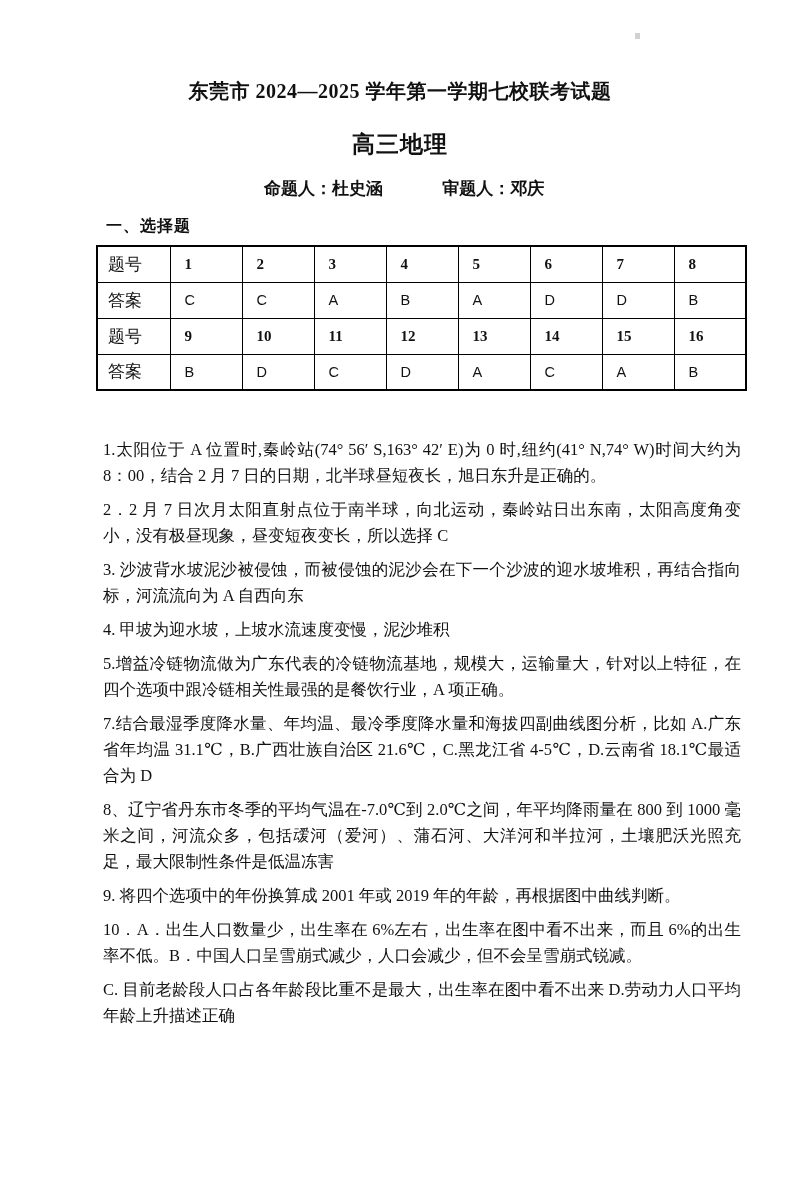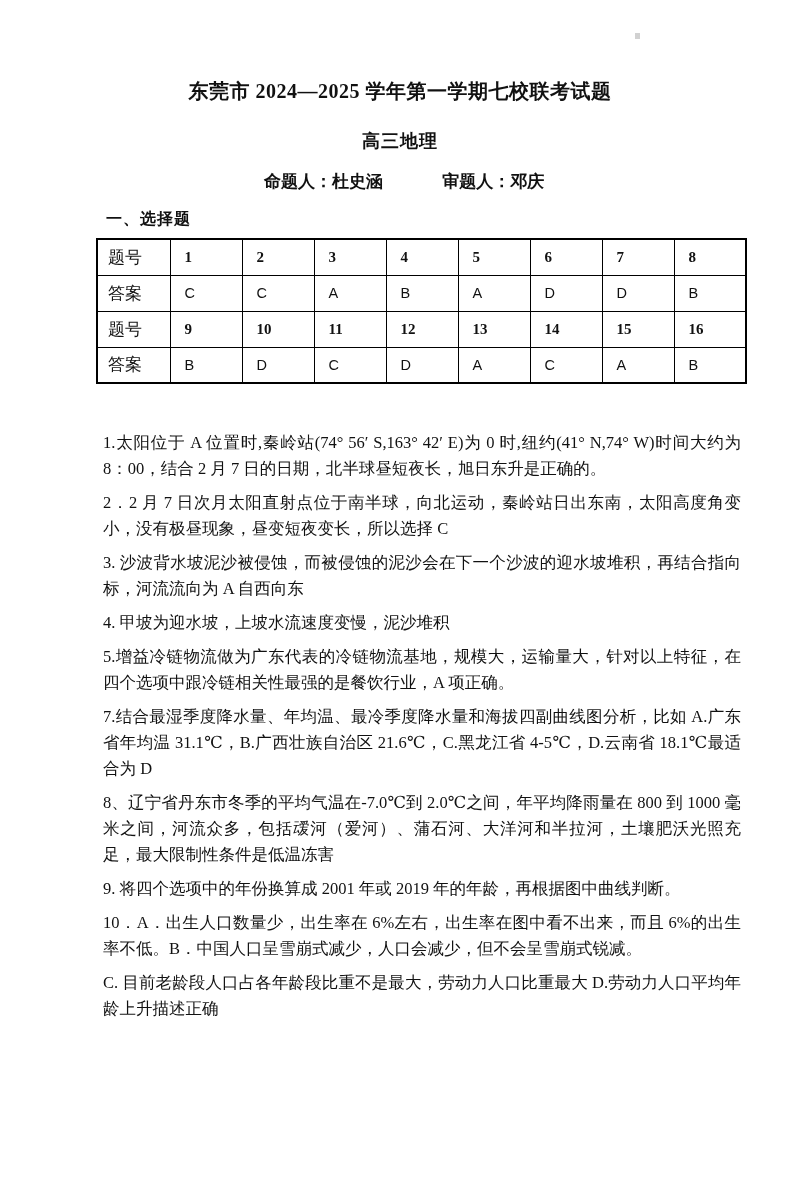--- a/index.html
+++ b/index.html
@@ -27,21 +27,21 @@
     padding-top: 78px;
     text-align: center;
     font-size: 20px;
     font-weight: bold;
     letter-spacing: 0.5px;
     font-family: "Liberation Serif", "DejaVu Serif", serif;
   }
   .subject {
     margin-top: 24px;
     text-align: center;
-    font-size: 18px;
+    font-size: 23px;
     font-weight: bold;
     font-family: "Liberation Sans", "DejaVu Sans", sans-serif;
     letter-spacing: 1px;
   }
   .byline {
     margin-top: 17px;
     text-align: center;
     font-size: 17px;
     font-weight: bold;
     font-family: "Liberation Serif", "DejaVu Serif", serif;
@@ -168,16 +168,16 @@
   <div class="explanations">
     <p>1.太阳位于 A 位置时,秦岭站(74° 56′ S,163° 42′ E)为 0 时,纽约(41° N,74° W)时间大约为 8：00，结合 2 月 7 日的日期，北半球昼短夜长，旭日东升是正确的。</p>
     <p>2．2 月 7 日次月太阳直射点位于南半球，向北运动，秦岭站日出东南，太阳高度角变小，没有极昼现象，昼变短夜变长，所以选择 C</p>
     <p>3. 沙波背水坡泥沙被侵蚀，而被侵蚀的泥沙会在下一个沙波的迎水坡堆积，再结合指向标，河流流向为 A 自西向东</p>
     <p>4. 甲坡为迎水坡，上坡水流速度变慢，泥沙堆积</p>
     <p>5.增益冷链物流做为广东代表的冷链物流基地，规模大，运输量大，针对以上特征，在四个选项中跟冷链相关性最强的是餐饮行业，A 项正确。</p>
     <p>7.结合最湿季度降水量、年均温、最冷季度降水量和海拔四副曲线图分析，比如 A.广东省年均温 31.1℃，B.广西壮族自治区 21.6℃，C.黑龙江省 4-5℃，D.云南省 18.1℃最适合为 D</p>
     <p>8、辽宁省丹东市冬季的平均气温在-7.0℃到 2.0℃之间，年平均降雨量在 800 到 1000 毫米之间，河流众多，包括叆河（爱河）、蒲石河、大洋河和半拉河，土壤肥沃光照充足，最大限制性条件是低温冻害</p>
     <p>9. 将四个选项中的年份换算成 2001 年或 2019 年的年龄，再根据图中曲线判断。</p>
     <p>10．A．出生人口数量少，出生率在 6%左右，出生率在图中看不出来，而且 6%的出生率不低。B．中国人口呈雪崩式减少，人口会减少，但不会呈雪崩式锐减。</p>
-    <p>C. 目前老龄段人口占各年龄段比重不是最大，劳动力人口比重最大 D.劳动力人口平均年龄上升描述正确</p>
+    <p>C. 目前老龄段人口占各年龄段比重不是最大，出生率在图中看不出来 D.劳动力人口平均年龄上升描述正确</p>
   </div>
 
 </div>
 
 </body></html>

